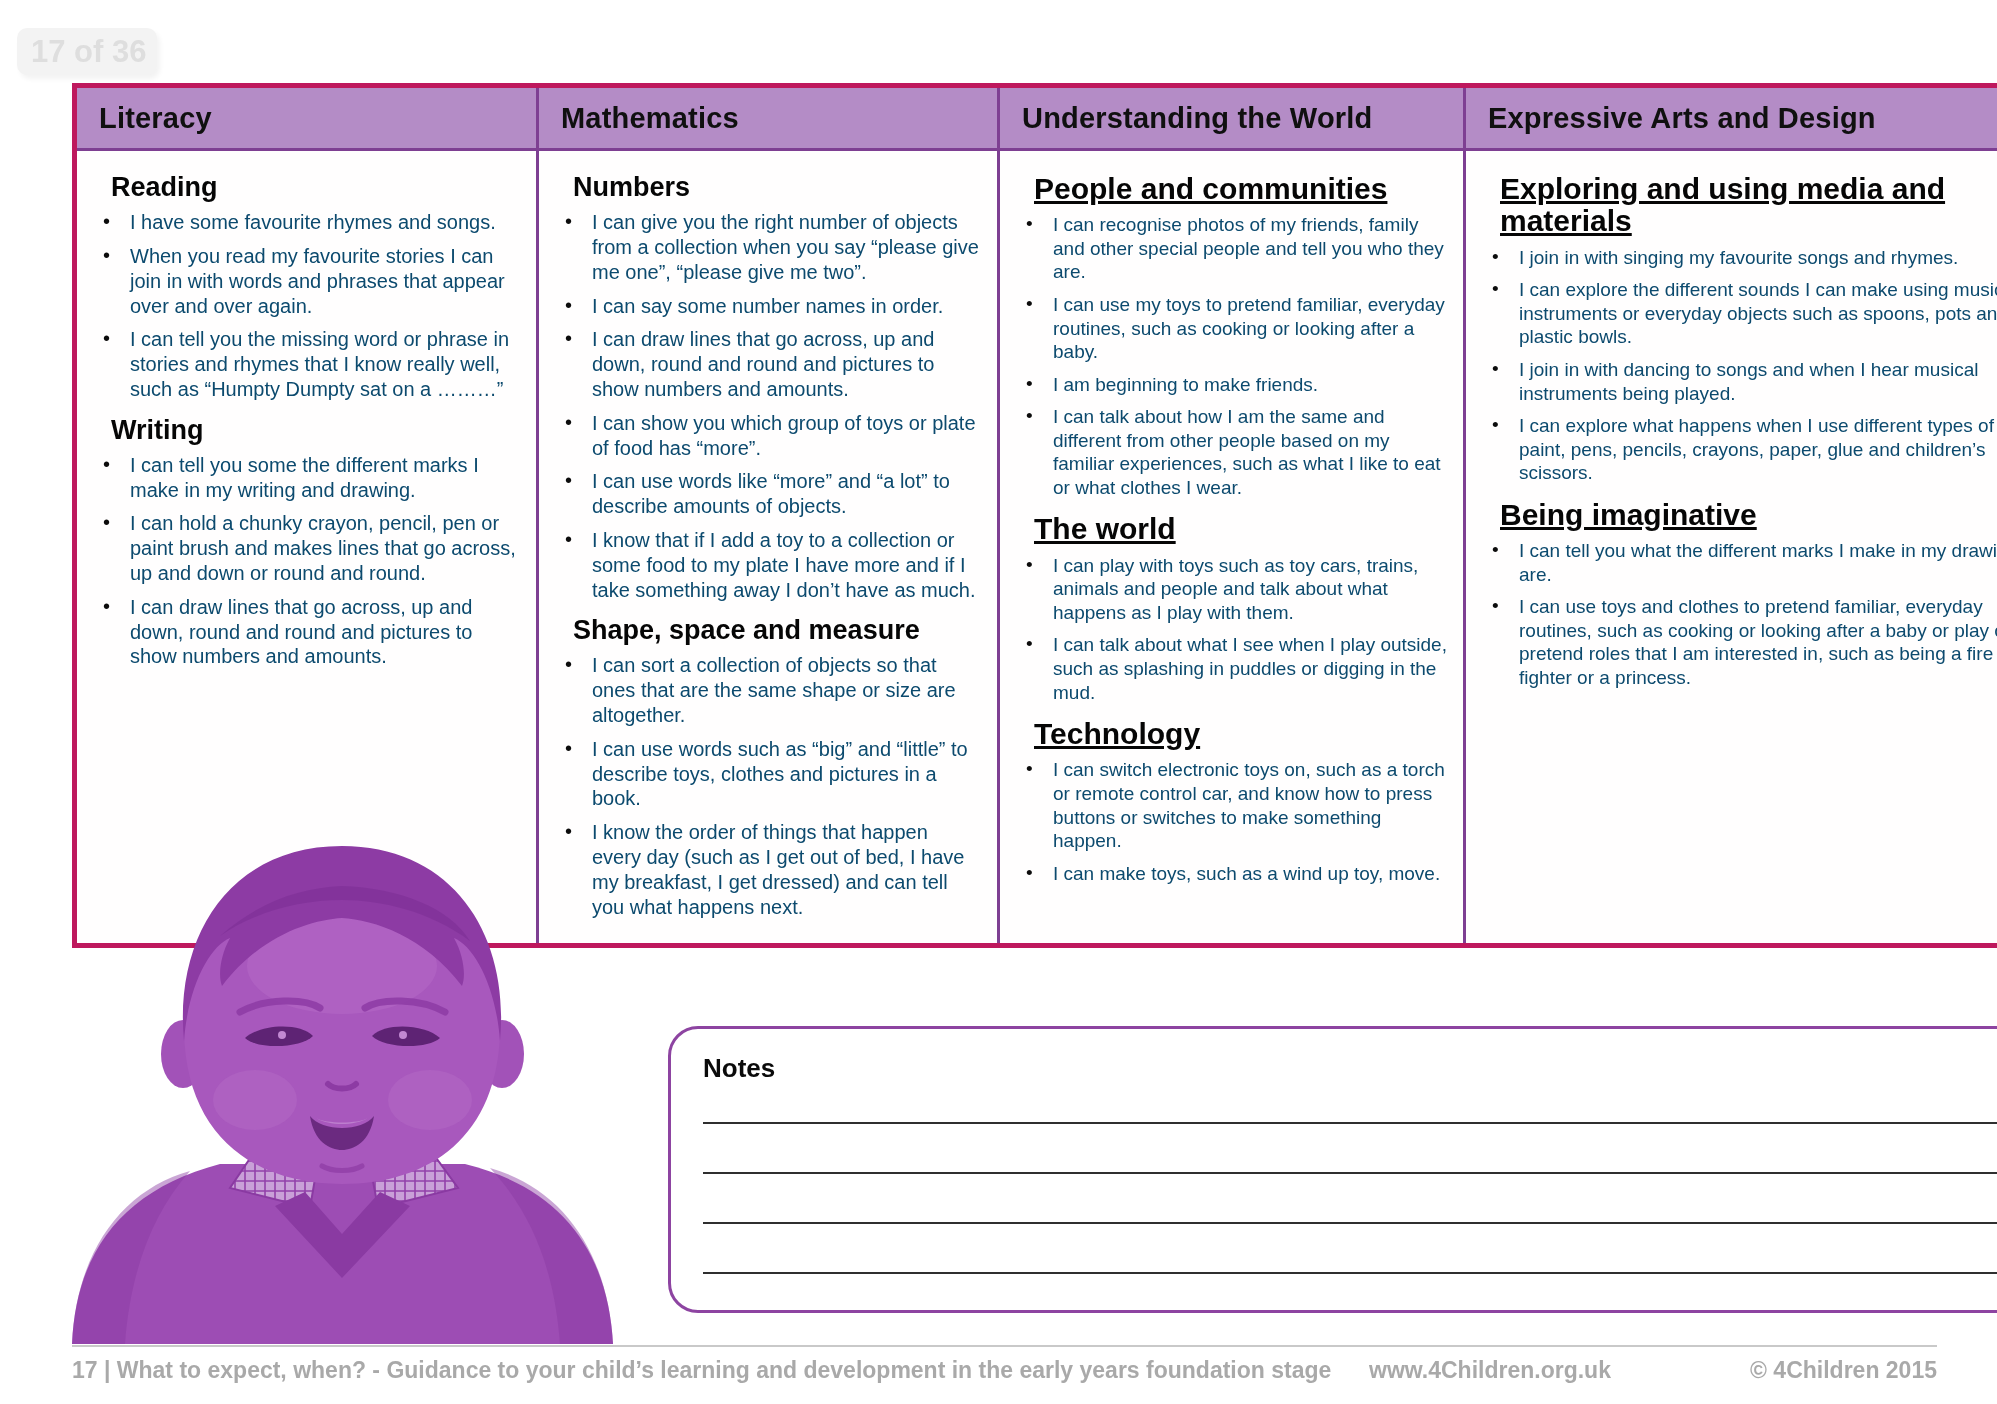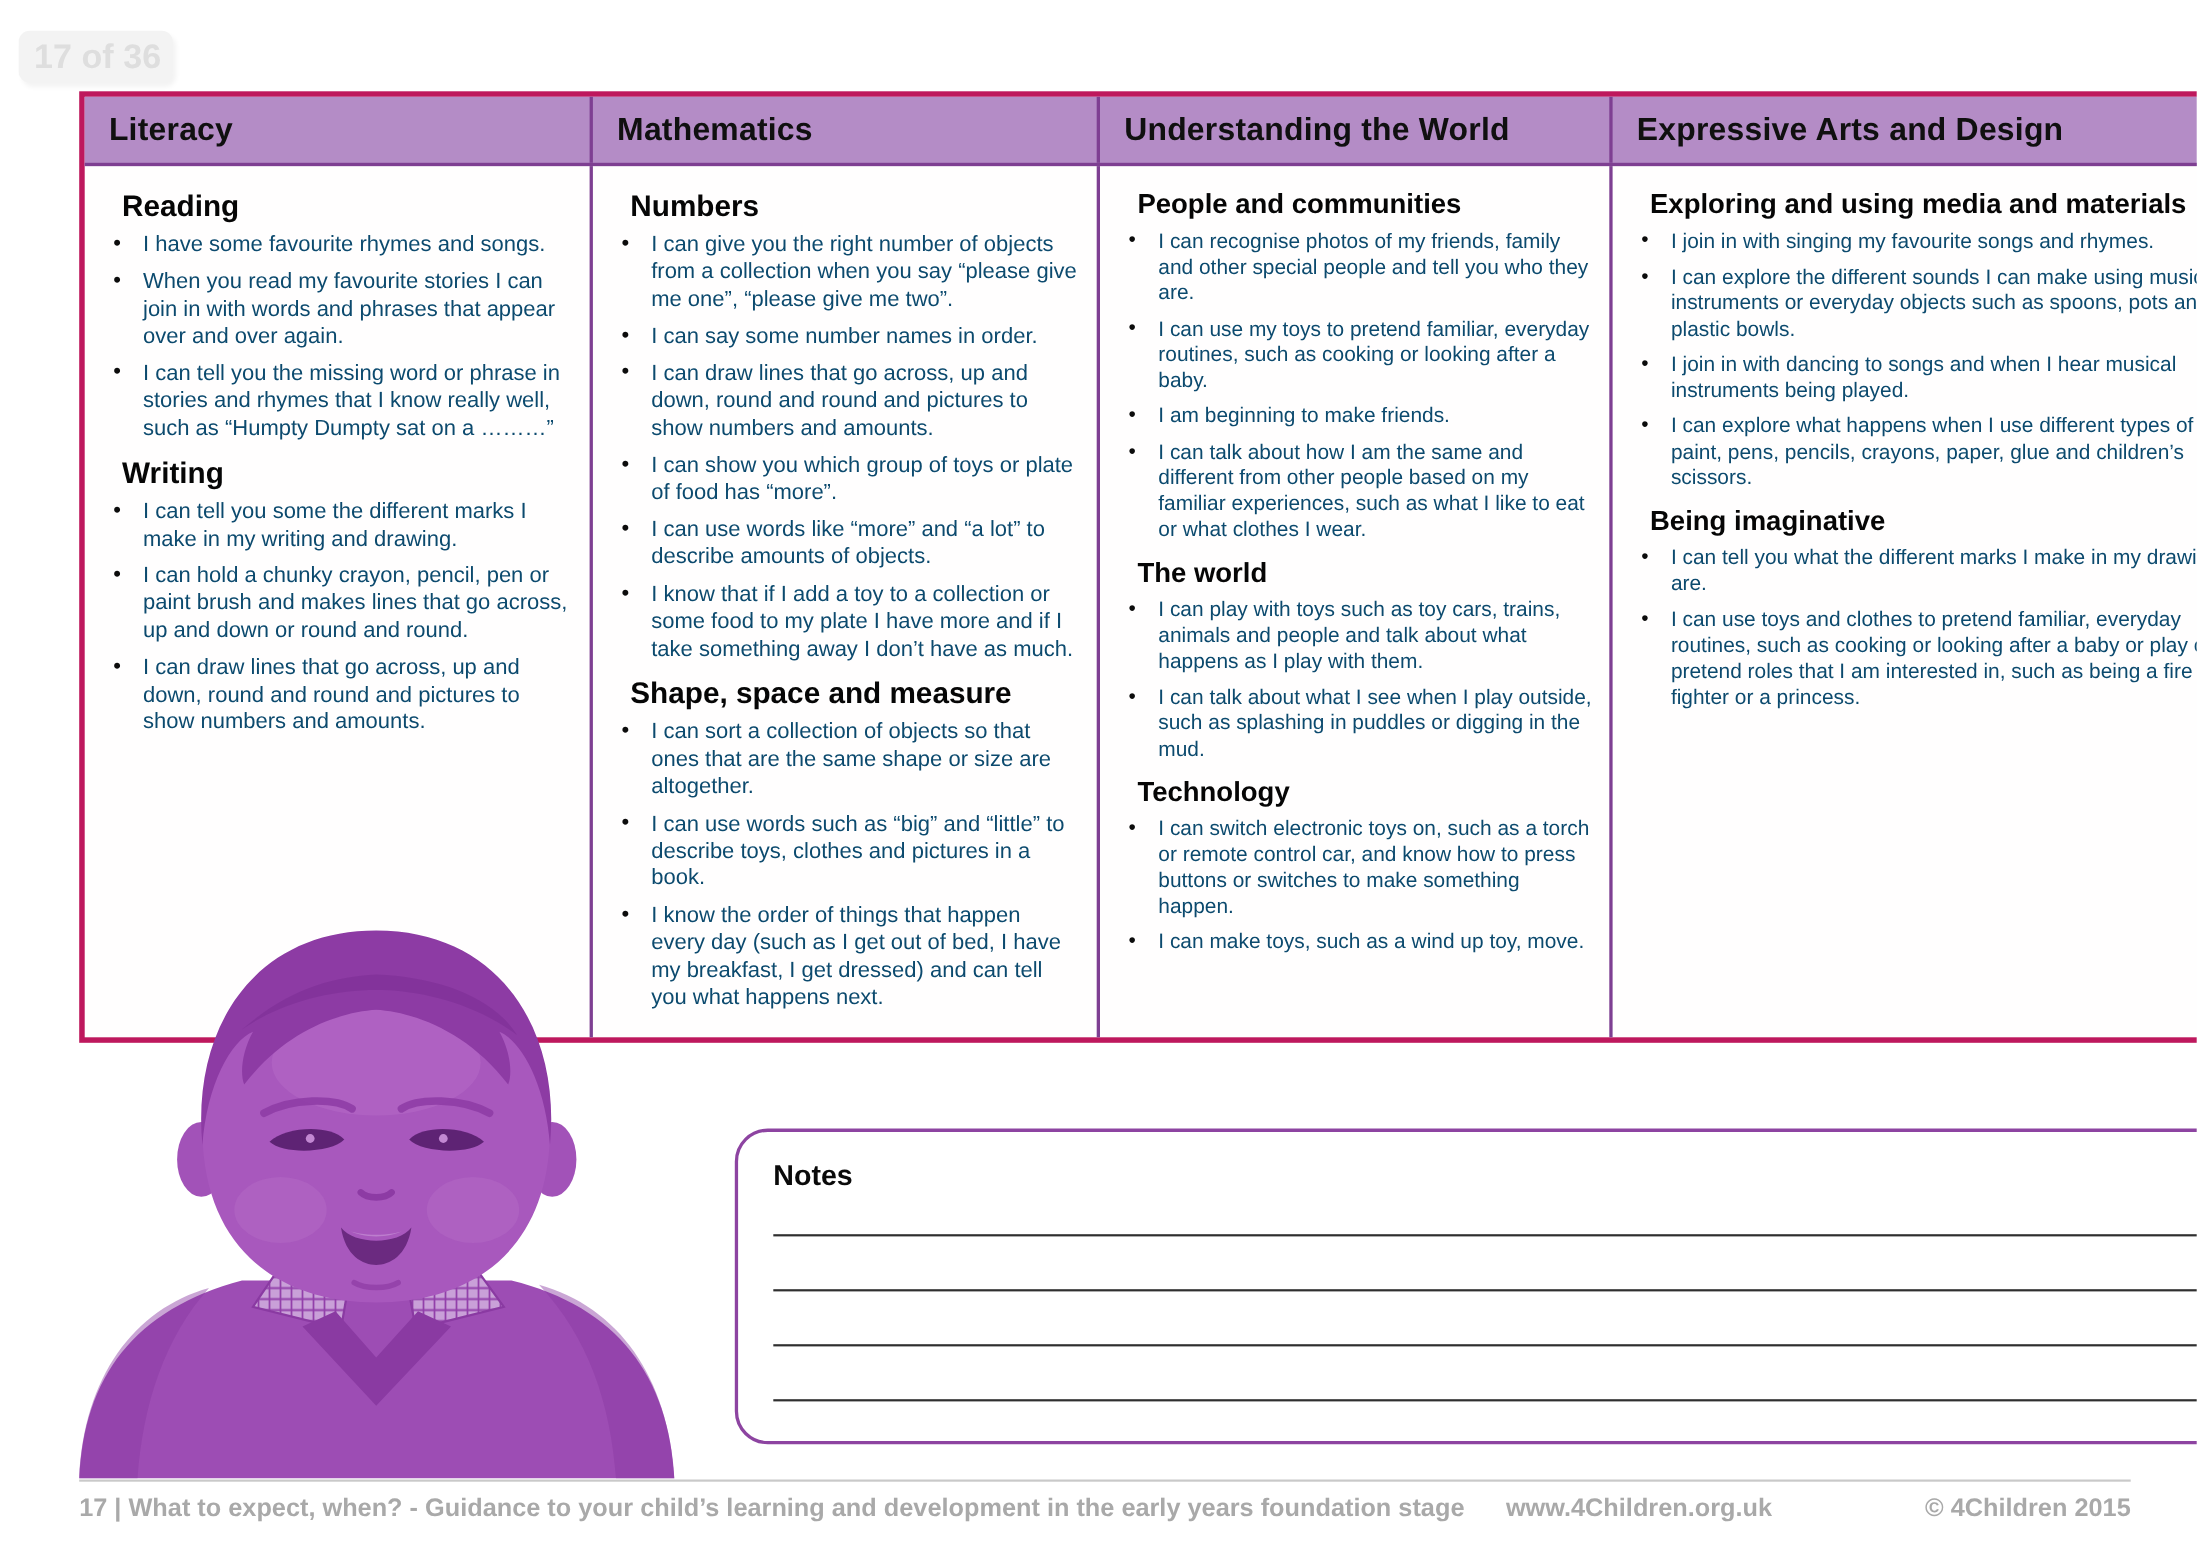--- a/index.html
+++ b/index.html
@@ -32,21 +32,21 @@
   .w0 { width:462px; } .w1 { width:461px; } .w2 { width:466px; } .w3 { flex:1; }
   .tbody { display:flex; flex:1 1 auto; min-height:0; }
   .col {
     box-sizing:border-box; border-right:3px solid #7e3f92;
     padding:8px 16px 0 22px; overflow:hidden;
   }
   .col:last-child { border-right:none; }
 
   .sec-title { font-weight:bold; color:#060606; margin:14px 0 8px 12px; line-height:1.08; }
   .col[data-col="0"] .sec-title, .col[data-col="1"] .sec-title { font-size:27px; }
-  .col[data-col="2"] .sec-title, .col[data-col="3"] .sec-title { font-size:25px; }
+  .col[data-col="2"] .sec-title, .col[data-col="3"] .sec-title { font-size:30px;text-decoration:underline; }
 
   .col ul { list-style:none; margin:0 0 4px 0; padding:0; }
   .col li {
     position:relative; padding-left:31px; margin-bottom:9px;
     color:#0c4a6e; line-height:1.24;
   }
   .col li::before { content:"\2022"; position:absolute; left:4px; top:-1px; color:#0c0c0c; }
   .col[data-col="0"] li, .col[data-col="1"] li { font-size:20px; }
   .col[data-col="2"] li, .col[data-col="3"] li { font-size:19px; }
 

